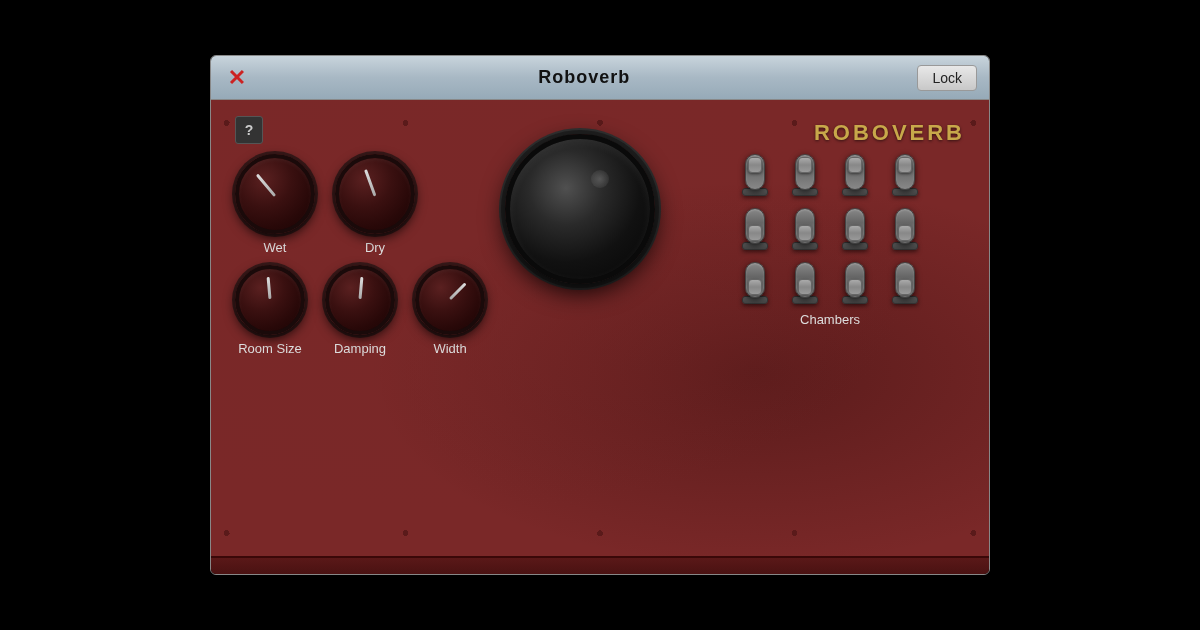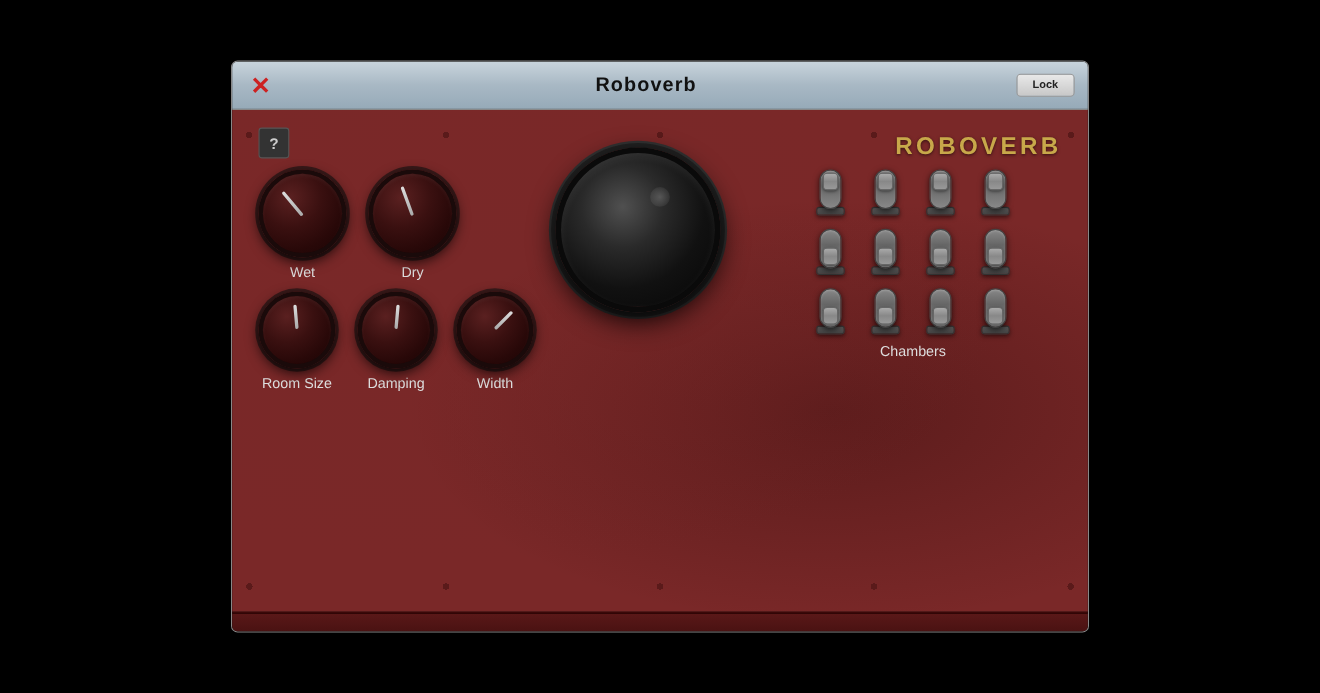--- a/index.html
+++ b/index.html
@@ -59,22 +59,22 @@
       font-weight: bold;
       color: #111;
       letter-spacing: 1px;
     }
 
     .lock-btn {
       background: linear-gradient(180deg, #e8e8e8 0%, #c8c8c8 100%);
       border: 1px solid #999;
       border-radius: 4px;
       padding: 4px 14px;
-      font-size: 10px;
-      font-weight: bold;
+      font-size: 14px;
+      font-weight: normal;
       color: #222;
       cursor: pointer;
     }
 
     
     .main-panel {
       flex: 1;
       background: #7a2828;
       background-image:
         radial-gradient(ellipse at 30% 40%, rgba(120,40,40,0.6) 0%, transparent 60%),

